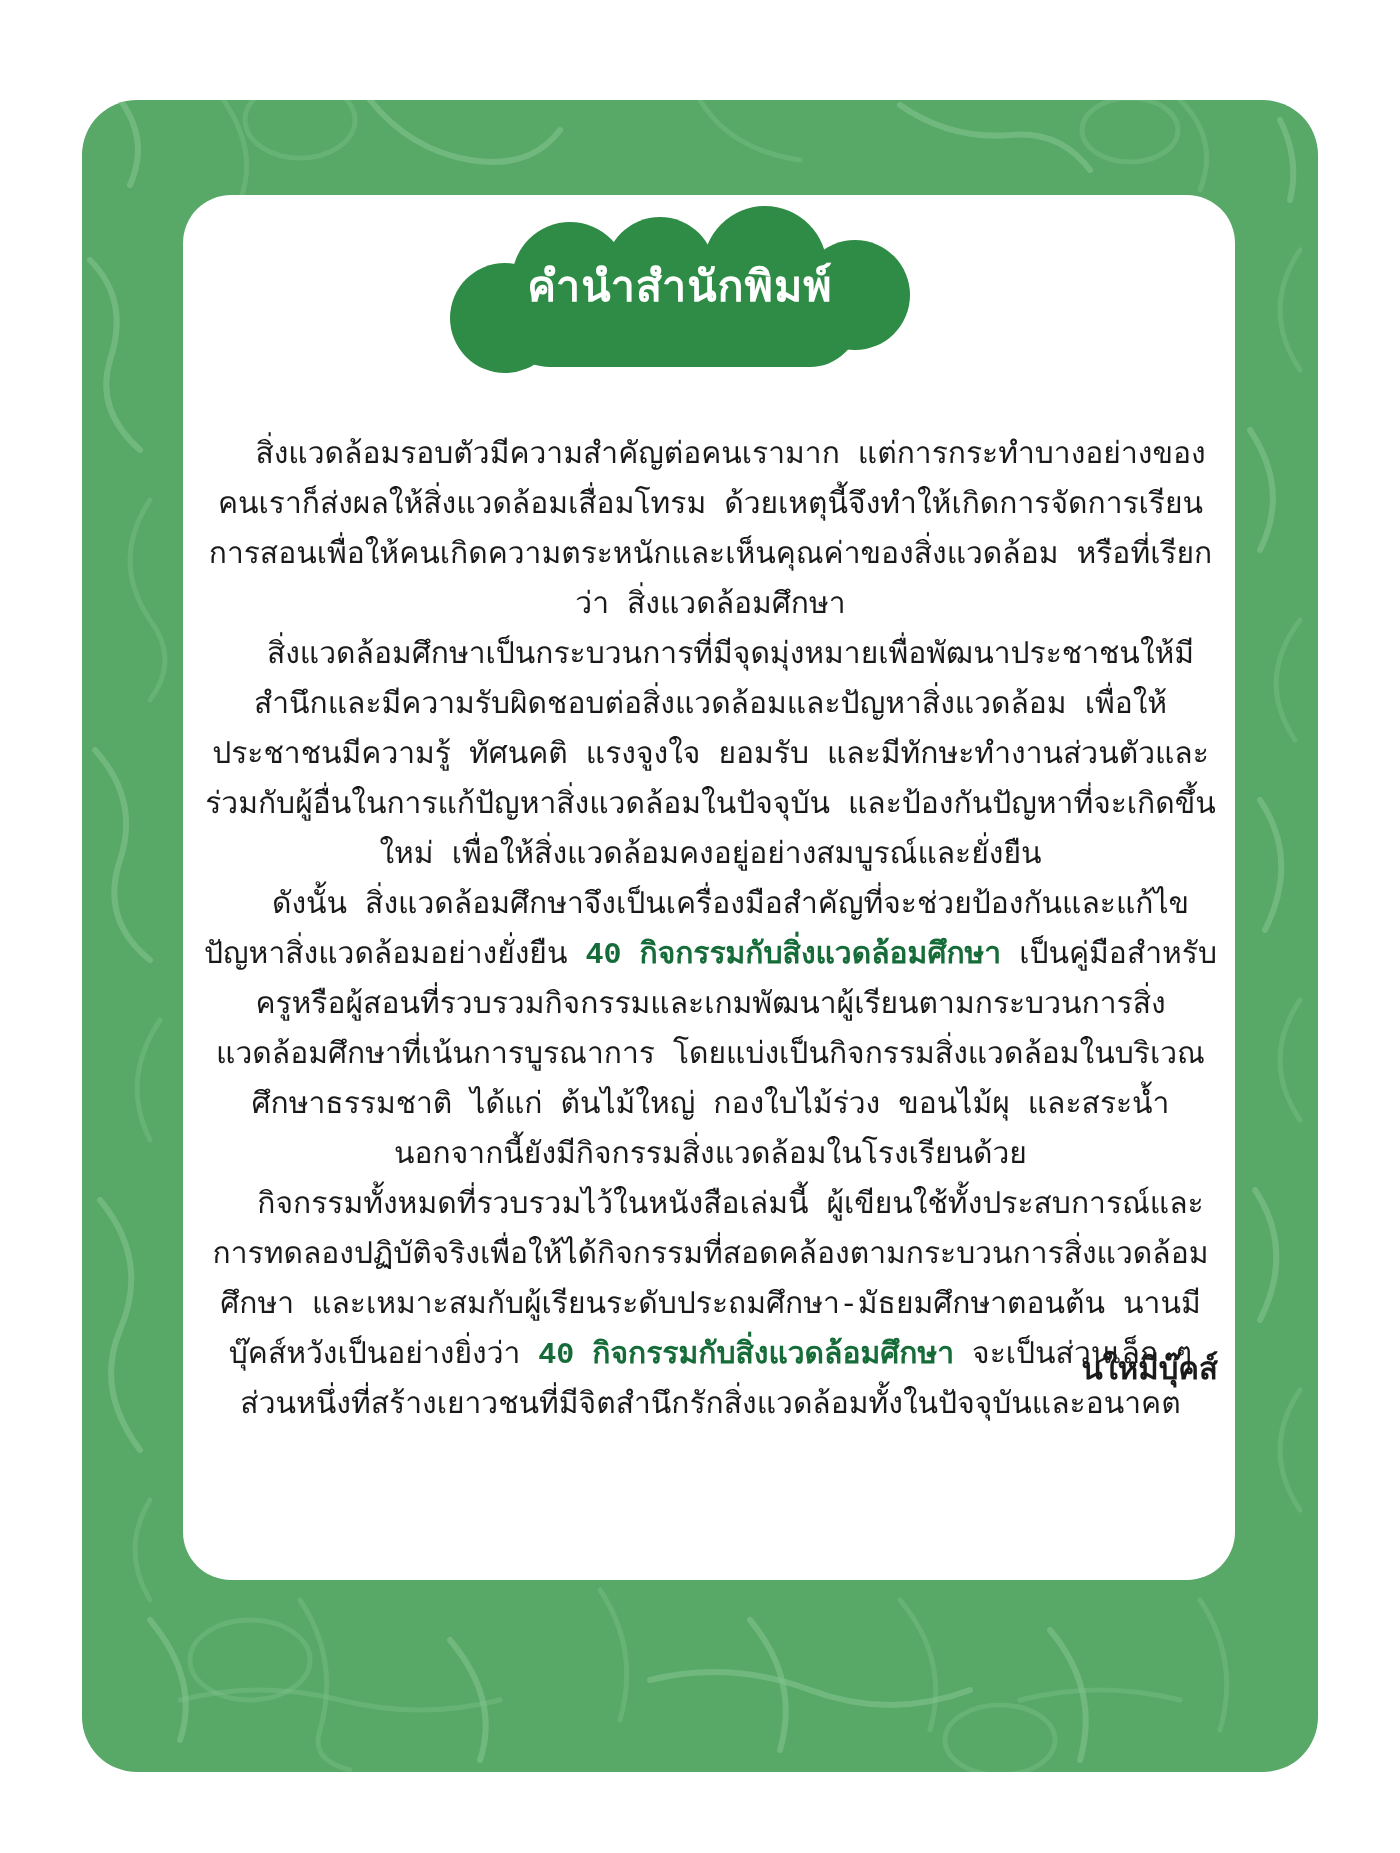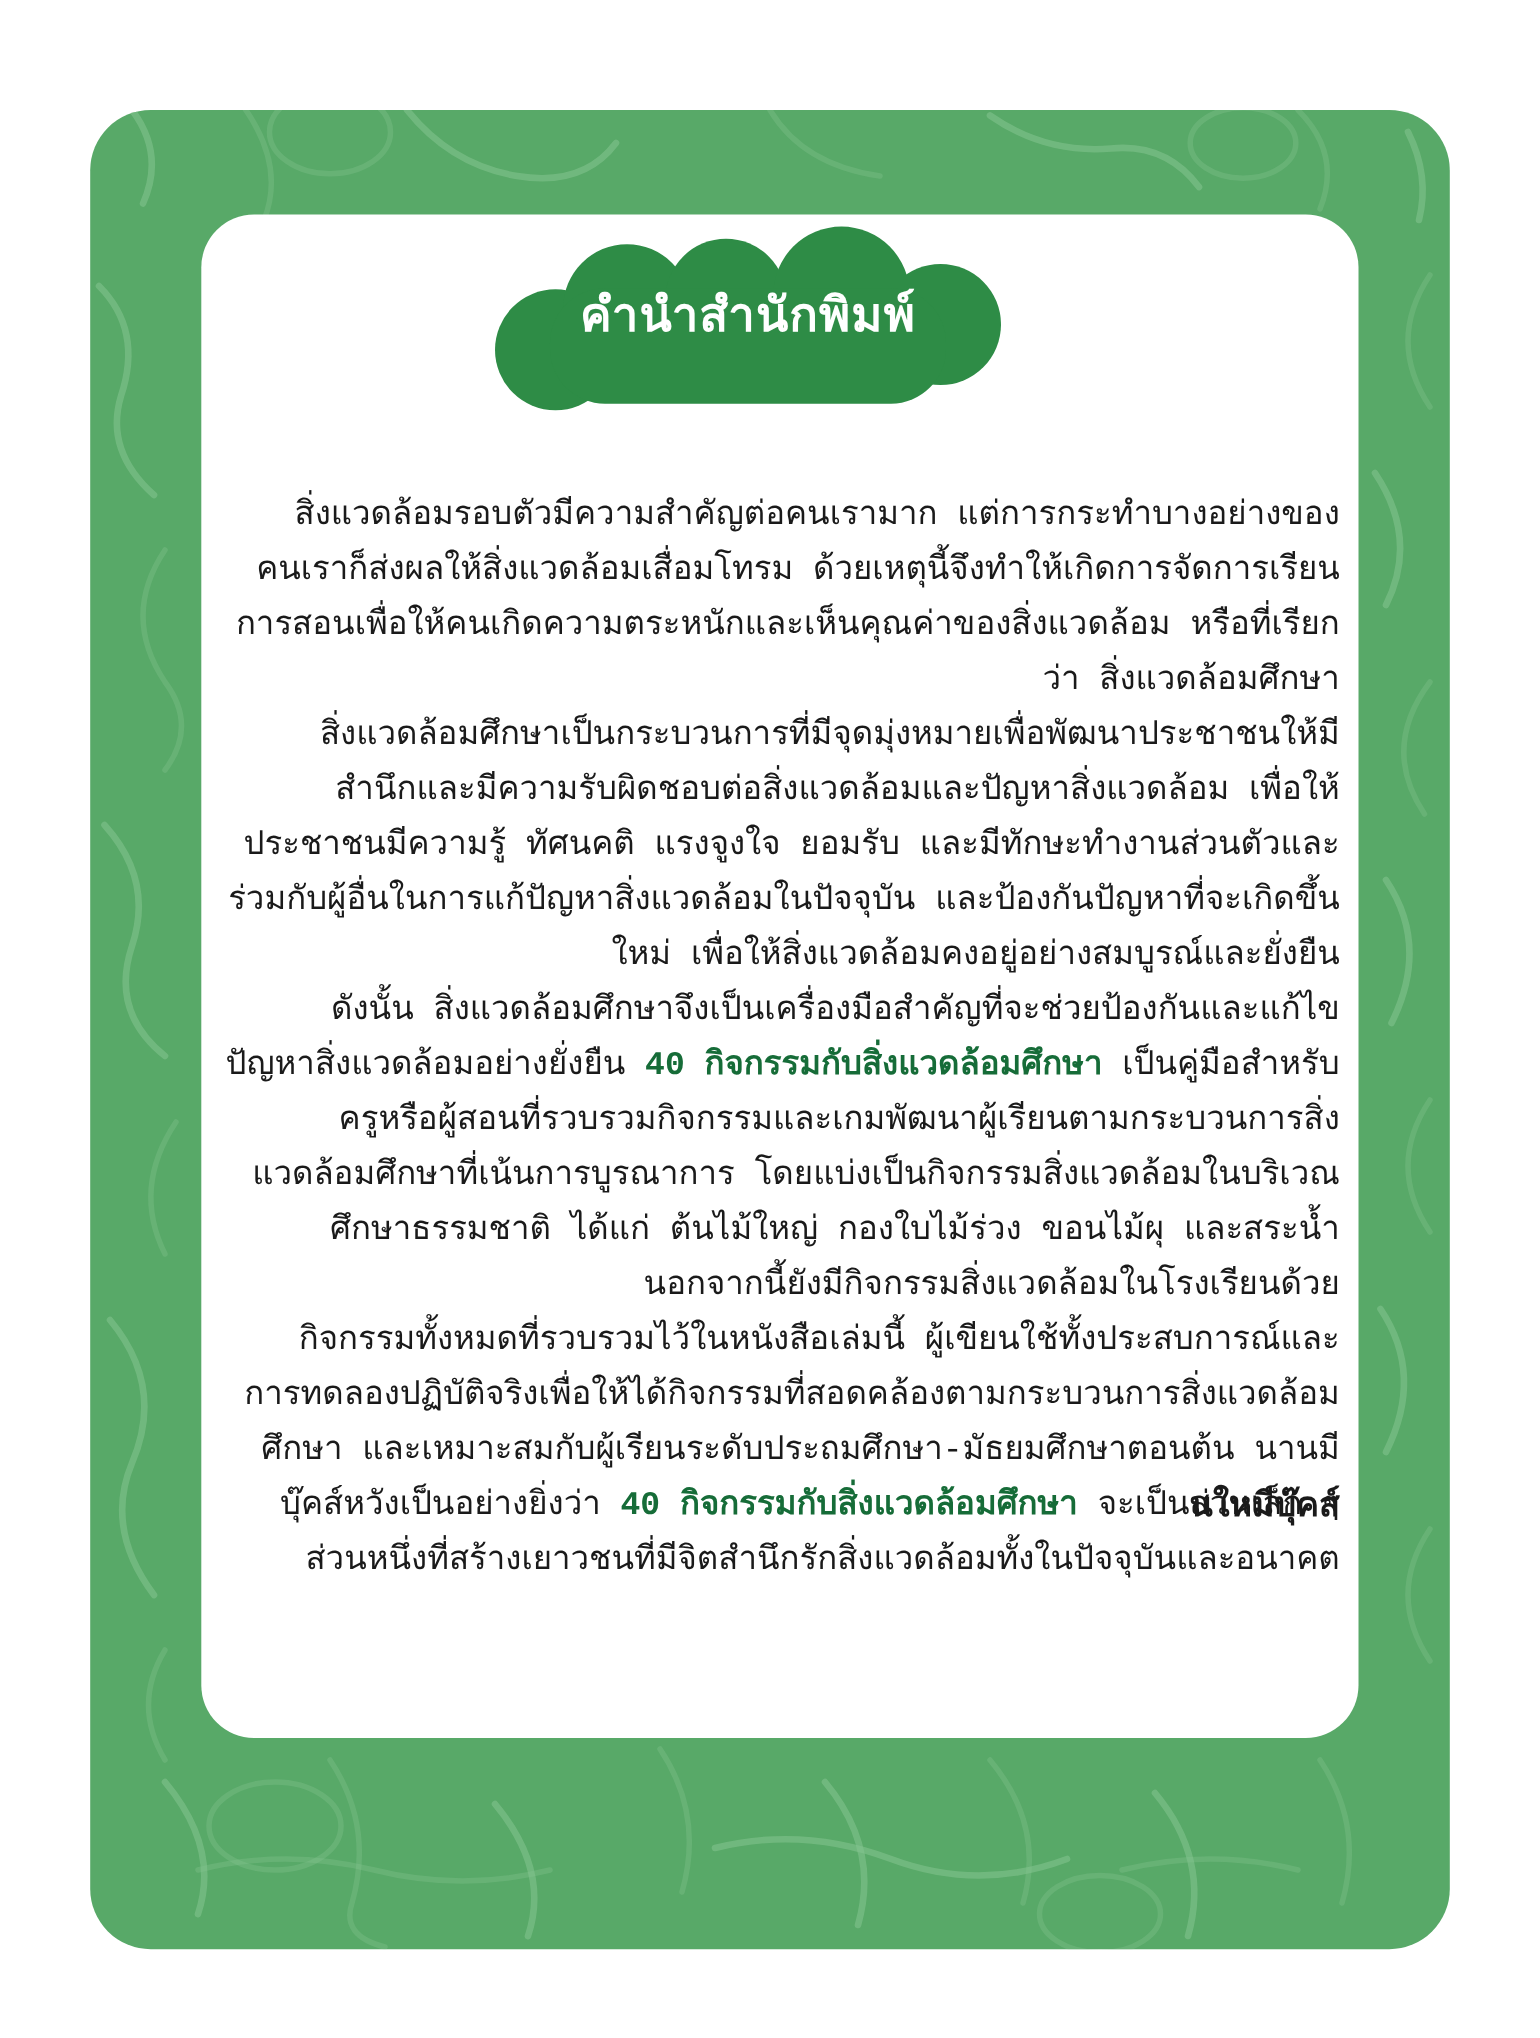--- a/index.html
+++ b/index.html
@@ -32,22 +32,21 @@
     font-size:43px;font-weight:bold;
     line-height:1.1;
     letter-spacing:1px;
   }
   .content{
     position:absolute;
     left:203px;top:430px;width:1015px;
     color:var(--text-black);
     font-size:30px;
     line-height:50px;
-    text-align:right;
-    margin-top:14px;
+    text-align:center;
   }
   .para{margin:0;text-indent:40px;}
   .hl{color:var(--highlight-green);font-weight:bold;}
   .signature{
     position:absolute;
     top:1352px;right:182px;
     color:var(--text-black);
     font-size:31px;font-weight:bold;
     line-height:1.2;
   }

